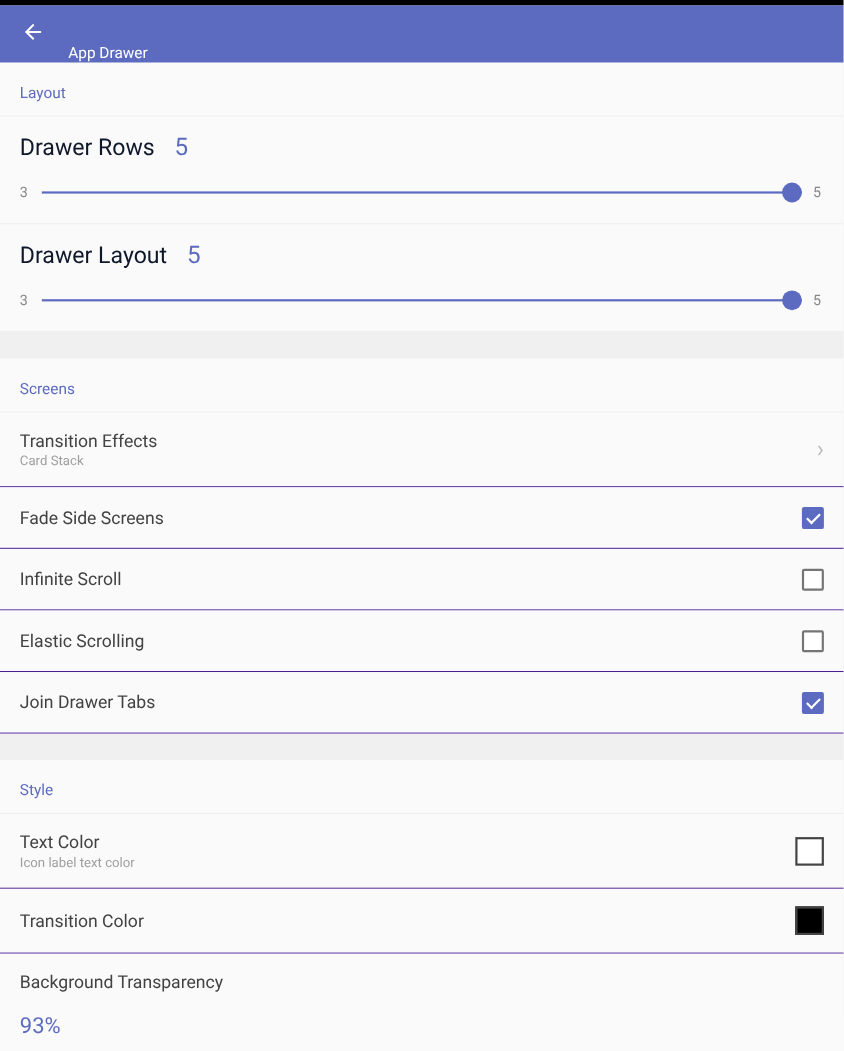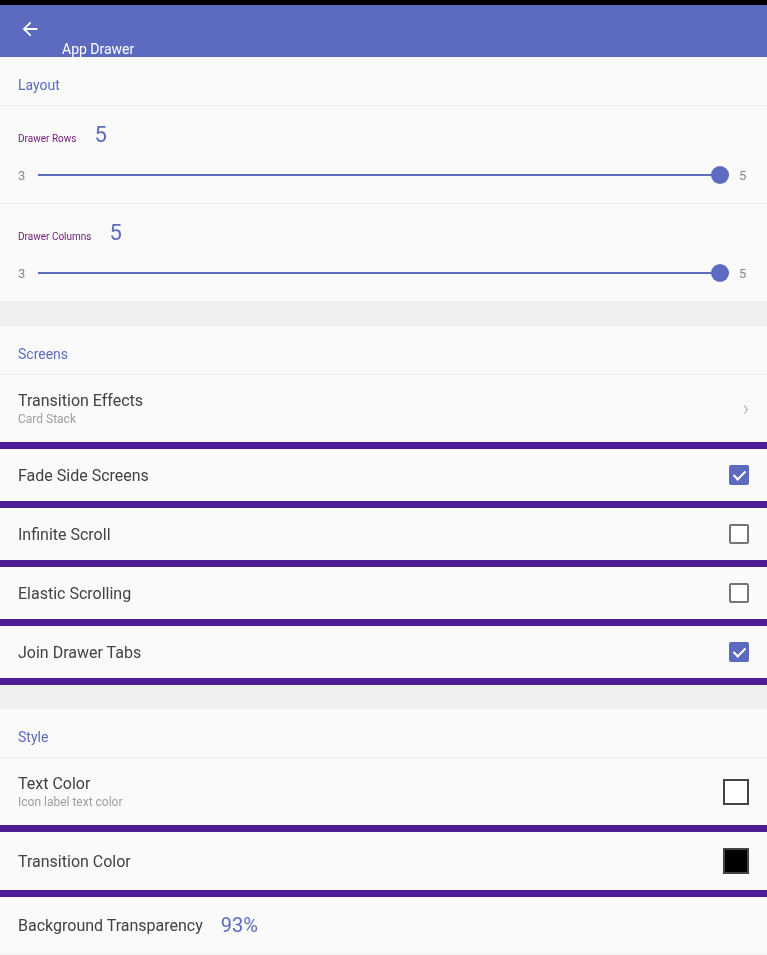--- a/index.html
+++ b/index.html
@@ -27,37 +27,37 @@
       font-size: 14px;
       border-bottom: 1px solid #eee;
     }
 
     .slider-item {
       background: #fafafa;
       padding: 16px 18px 18px;
       border-bottom: 1px solid #eee;
     }
     .slider-title-row { display: flex; align-items: baseline; gap: 18px; margin-bottom: 18px; }
-    .slider-title { font-size: 10px; color: #701a75; }
+    .slider-title { font-size: 21px; color: #0f172a; }
     .slider-value { font-size: 22px; color: #5c6bc0; font-weight: 400; }
     .slider-track-row { display: flex; align-items: center; gap: 10px; }
     .range-end { font-size: 13px; color: #888; min-width: 10px; }
     .slider-container { flex: 1; position: relative; height: 20px; display: flex; align-items: center; }
     .slider-rail { position: absolute; left: 0; right: 0; height: 2px; background: #5c6bc0; }
     .slider-thumb {
       position: absolute; width: 18px; height: 18px; border-radius: 50%;
       background: #5c6bc0; right: 0; top: 1px;
     }
 
     .section-gap { height: 24px; background: #f0f0f0; }
 
     .list-item {
       background: #fafafa;
       padding: 16px 18px;
-      border-bottom: 7px solid #4c1d95;
+      border-bottom: 1px solid #4c1d95;
       display: flex;
       align-items: center;
       justify-content: space-between;
       min-height: 56px;
       cursor: pointer;
     }
     .list-item-text { flex: 1; }
     .list-item-title { font-size: 16px; color: #424242; }
     .list-item-sub { font-size: 12px; color: #9e9e9e; margin-top: 2px; }
 
@@ -74,21 +74,21 @@
       content: ""; width: 5px; height: 10px; border: solid #fff;
       border-width: 0 2px 2px 0; transform: rotate(45deg); margin-top: -2px;
     }
 
     .color-swatch {
       width: 26px; height: 26px; border: 2px solid #444;
     }
     .color-swatch.white { background: #fff; }
     .color-swatch.black { background: #000; }
 
-    .value-inline { display: flex; align-items: center; gap: 18px; }
+    .value-inline { display: flex; align-items: flex-start; gap: 18px; flex-direction: column; }
     .value-pct { font-size: 20px; color: #5c6bc0; }
   </style>
 </head>
 <body>
 
 <div class="status-bar"></div>
 
 <div class="app-bar">
   <div class="back-arrow">
     <span>
@@ -112,21 +112,21 @@
     <div class="slider-container">
       <div class="slider-rail"></div>
       <div class="slider-thumb"></div>
     </div>
     <span class="range-end">5</span>
   </div>
 </div>
 
 <div class="slider-item">
   <div class="slider-title-row">
-    <span class="slider-title">Drawer Columns</span>
+    <span class="slider-title">Drawer Layout</span>
     <span class="slider-value">5</span>
   </div>
   <div class="slider-track-row">
     <span class="range-end">3</span>
     <div class="slider-container">
       <div class="slider-rail"></div>
       <div class="slider-thumb"></div>
     </div>
     <span class="range-end">5</span>
   </div>

